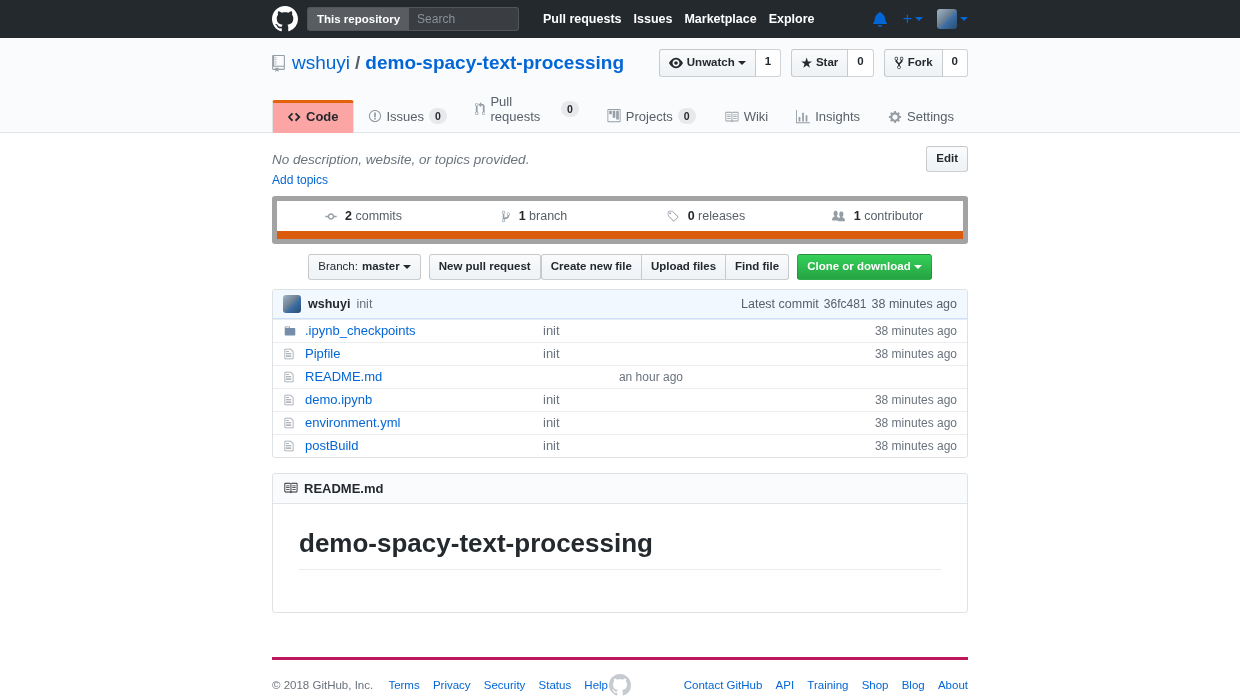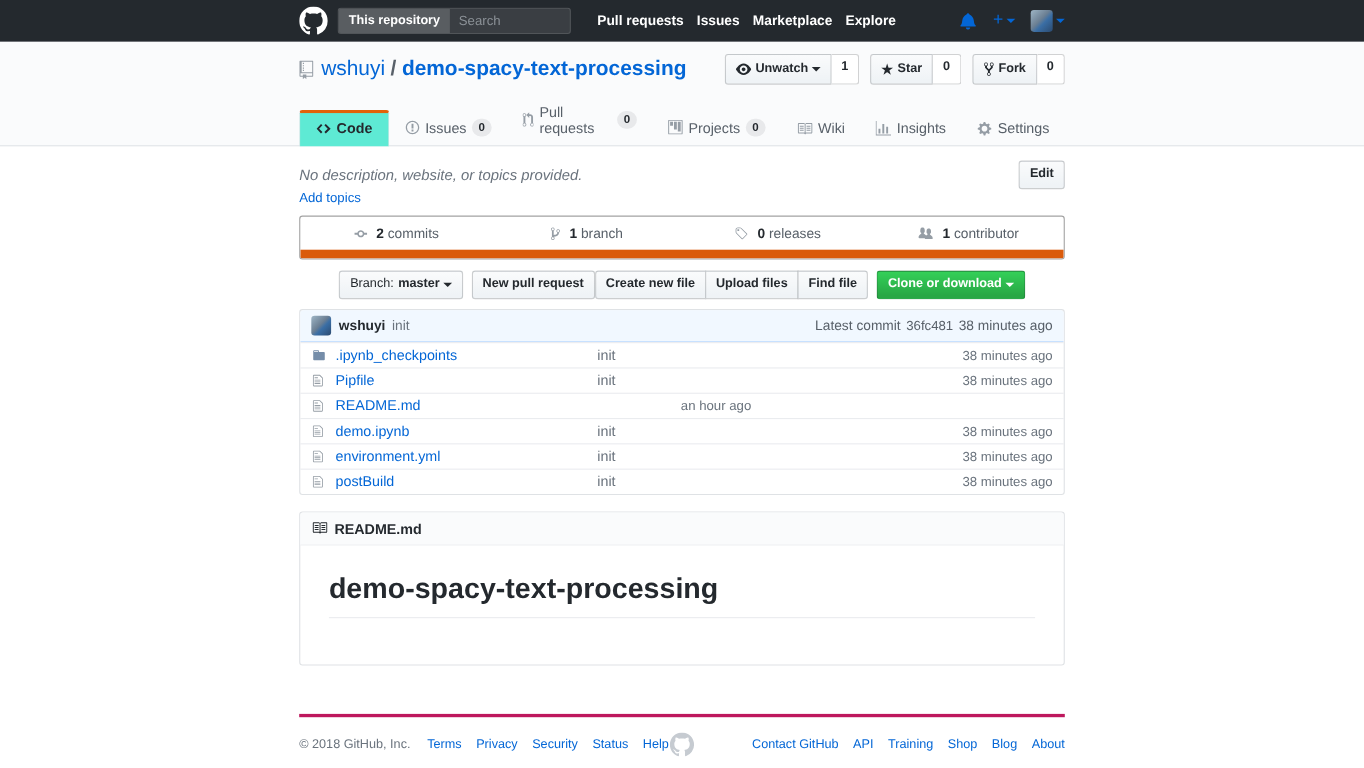--- a/index.html
+++ b/index.html
@@ -51,33 +51,33 @@
   .btn-primary { background:linear-gradient(-180deg,#34d058,#28a745 90%); color:#fff; }
   .with-count { display:flex; margin-left:10px; }
   .with-count .btn { border-radius:3px 0 0 3px; }
   .social-count { font-size:11.5px; font-weight:700; padding:6px 9px; line-height:1; background:#fff;
                   border:1px solid rgba(27,31,35,.2); border-left:0; border-radius:0 3px 3px 0; color:#24292e; }
   .star-glyph { font-size:12px; margin-right:4px; line-height:1; }
 
   .reponav { display:flex; margin-top:9px; align-items:flex-end; }
   .reponav-item { display:flex; align-items:center; padding:8px 14px; font-size:13px; color:#586069; cursor:pointer; }
   .reponav-item .octicon { color:#959da5; margin-right:5px; }
-  .reponav-item.active { background:#5eead4; color:#24292e; font-weight:700;
+  .reponav-item.active { background:#fca5a5; color:#24292e; font-weight:700;
                          border:1px solid #e1e4e8; border-bottom:0; border-top:3px solid #e36209;
                          border-radius:3px 3px 0 0; padding:6px 14px 9px; margin-bottom:-1px; }
   .reponav-item.active .octicon { color:#24292e; }
   .counter { background:rgba(27,31,35,.08); border-radius:20px; font-size:10.5px; font-weight:600;
              padding:2px 6px; margin-left:5px; color:#24292e; }
 
   
   .description-row { display:flex; justify-content:space-between; align-items:flex-start; margin-top:13px; }
   .description-text { font-style:italic; color:#6a737d; font-size:13.5px; padding-top:6px; }
   .add-topics { display:inline-block; font-size:12px; margin-top:6px; }
 
-  .overall-summary { margin-top:9px; border:1px solid #a3a3a3; border-radius:3px; overflow:hidden; }
+  .overall-summary { margin-top:9px; border:5px solid #a3a3a3; border-radius:3px; overflow:hidden; }
   .numbers-summary { display:flex; padding:8px 0; }
   .numbers-summary li { flex:1; text-align:center; font-size:12.5px; color:#586069; }
   .numbers-summary .octicon { color:#959da5; margin-right:4px; }
   .numbers-summary .num { font-weight:700; color:#24292e; }
   .lang-bar { height:8px; }
 
   .file-navigation { margin-top:10px; display:flex; justify-content:center; align-items:center; }
   .file-nav-left { display:flex; }
   .file-nav-left .btn + .btn { margin-left:8px; }
   .branch-label { font-weight:400; margin-right:4px; }

